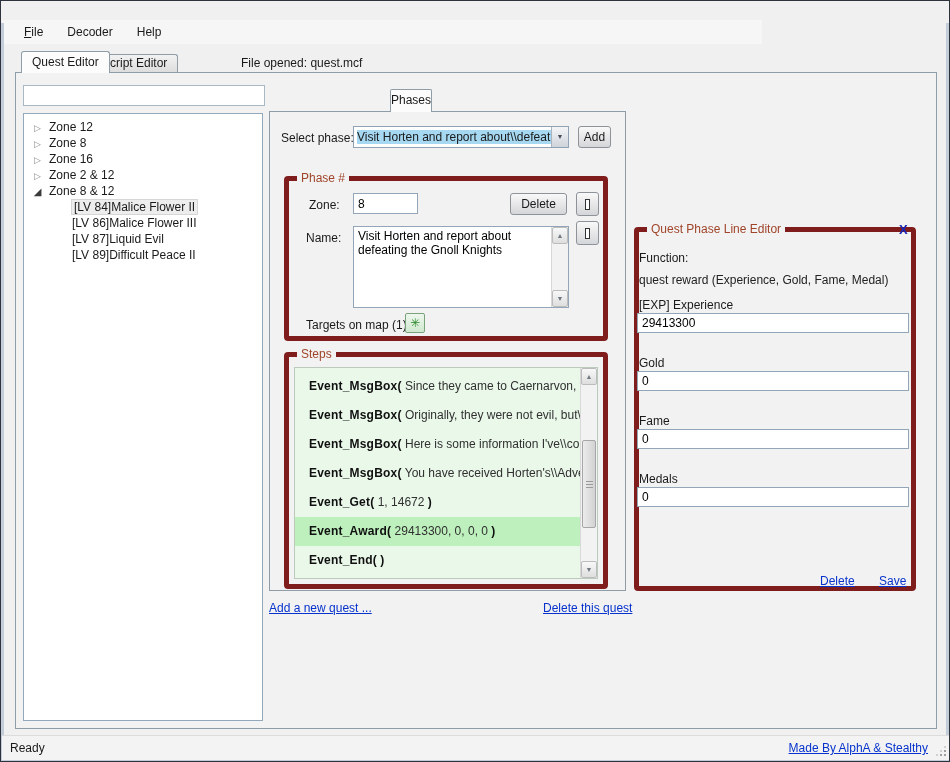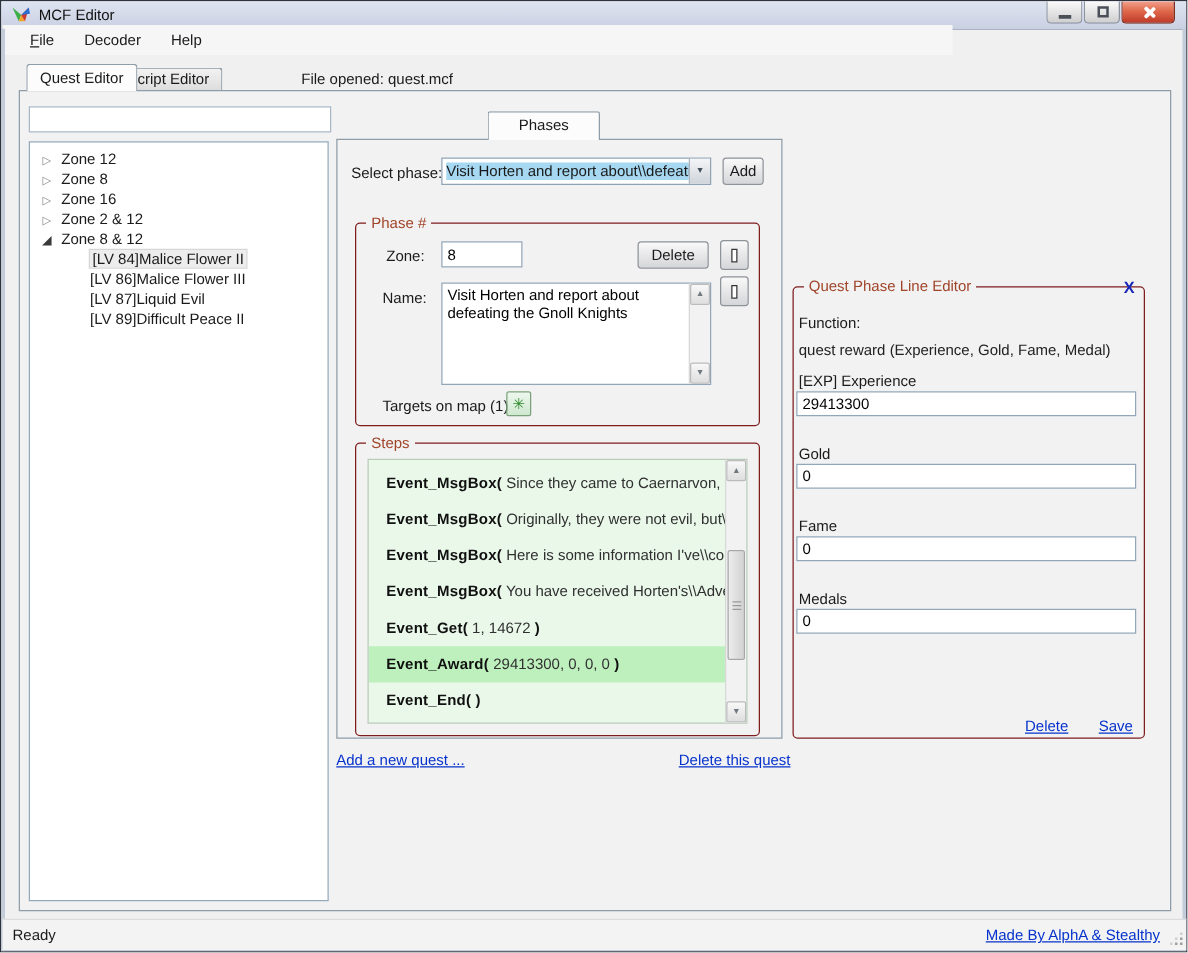--- a/index.html
+++ b/index.html
@@ -36,38 +36,38 @@
   
   .filter-input { position:absolute; left:22px; top:84px; width:242px; height:21px; border:1px solid #a9b8c5; background:#fff; padding:2px 4px; font:12px "Liberation Sans",sans-serif; }
   .treepanel { position:absolute; left:22px; top:112px; width:240px; height:608px; background:#fff; border:1px solid #93a8ba; overflow:hidden; padding-top:5px; }
   .tnode { height:16px; line-height:16px; white-space:nowrap; cursor:default; }
   .tnode .tw { display:inline-block; width:11px; text-align:center; margin-left:8px; margin-right:6px; font-size:9px; color:#8a8a8a; }
   .tnode .tw.exp { color:#3a3a3a; font-size:10px; }
   .tchild { padding-left:48px; }
   .tsel { background:#ededed; outline:1px solid #d6d6d6; padding:0 2px; }
 
   
-  .innertab { position:absolute; border:1px solid #8f9da8; border-bottom:none; border-radius:2px 2px 0 0; padding:0 24px; cursor:default; }
+  .innertab { position:absolute; border:1px solid #8f9da8; border-bottom:none; border-radius:2px 2px 0 0; padding:0 0; cursor:default; }
   .innertab.active { background:#fcfcfc; top:88px; height:23px; line-height:21px; z-index:4; }
   .innertab.inactive { background:linear-gradient(#f4f4f4,#dddddd); top:90px; height:21px; line-height:19px; z-index:1; }
   .phasespage { position:absolute; left:268px; top:110px; width:357px; height:480px; border:1px solid #8f9da8; background:#f2f2f2; z-index:3; }
 
   .lbl { position:absolute; white-space:nowrap; }
 
   
   .combo { position:absolute; height:22px; border:1px solid #8fa3b5; background:#fff; display:flex; cursor:default; }
   .combo-text { flex:1; padding:3px 3px; white-space:nowrap; overflow:hidden; }
   .combo-text .selhl { background:#a6d8f2; }
   .combo-btn { width:17px; background:linear-gradient(#f4f5f7,#cfd4db); border-left:1px solid #aab4bf; text-align:center; font-size:7px; color:#45505c; line-height:20px; }
 
   .btn { position:absolute; border:1px solid #8e9299; border-radius:3px; background:linear-gradient(#f9f9f9,#e9e9eb 45%,#d5d6d9); text-align:center; cursor:default; }
   .sqbtn { width:23px; height:24px; }
   .vrect { display:inline-block; width:5px; height:11px; border:1px solid #333; margin-top:6px; background:#fff; }
 
-  fieldset.grp { position:absolute; border:1px solid #7f1d1d; border-radius:4px; }
+  fieldset.grp { position:absolute; border:5px solid #7f1d1d; border-radius:4px; }
   fieldset.grp legend { color:#a0452a; padding:0 4px; margin-left:8px; font:12px "Liberation Sans",sans-serif; }
 
   .tinput { position:absolute; border:1px solid #93a6b8; background:#fff; padding:2px 4px; font:12px "Liberation Sans",sans-serif; }
 
   .namebox { position:absolute; border:1px solid #93a6b8; background:#fff; }
   .namebox textarea { position:absolute; left:0; top:0; width:calc(100% - 17px); height:100%; border:none; resize:none; padding:2px 4px; font:12px "Liberation Sans",sans-serif; outline:none; background:transparent; }
 
   
   .sb { position:absolute; width:17px; background:#f2f2f2; border-left:1px solid #d8d8d8; }
   .sb-btn { position:absolute; left:0; width:16px; height:17px; background:linear-gradient(#f8f8f8,#dedede); border:1px solid #bcbcbc; border-radius:2px; color:#707880; font-size:7px; text-align:center; line-height:15px; }
@@ -95,40 +95,20 @@
   .statusbar { position:absolute; left:1px; bottom:1px; width:948px; height:25px; background:#f3f3f3; border-top:1px solid #dcdcdc; z-index:45; }
   .status-left { position:absolute; left:8px; top:5px; }
   .status-right { position:absolute; right:22px; top:5px; }
   .grip { position:absolute; right:4px; bottom:4px; width:2px; height:2px; background:#a0a0a0; box-shadow:-4px 0 0 #a0a0a0, 0 -4px 0 #a0a0a0, -4px -4px 0 #d0d0d0, -8px 0 0 #d0d0d0, 0 -8px 0 #d0d0d0; }
 </style>
 </head>
 <body>
 
 <div class="window">
 
-  <div class="titlebar">
-    <svg class="app-icon" viewBox="0 0 17 17">
-      <path d="M2 2 L7 13 L9 8 Z" fill="#3fae49"></path>
-      <path d="M7 13 L9 8 L12 13 Z" fill="#f5a623"></path>
-      <path d="M9 8 L15 2 L12 13 Z" fill="#d0382b"></path>
-      <path d="M9 8 L15 2 L16 7 Z" fill="#2b6fd0"></path>
-    </svg>
-    <span class="title-text">MCF Editor</span>
-    <div class="win-btns">
-      <div class="wbtn">
-          <span class="glyph-min"></span>
-        </div>
-      <div class="wbtn">
-          <span class="glyph-max"></span>
-        </div>
-      <div class="wbtn close">
-          <span class="glyph-x"></span>
-        </div>
-    </div>
-  </div>
 
   <div class="menubar">
     <span class="menu-item ul-first">File</span>
     <span class="menu-item">Decoder</span>
     <span class="menu-item">Help</span>
   </div>
 
   <div class="tab active" style="left:20px; top:50px; height:22px;">Quest Editor</div>
   <div class="tab inactive" style="left:90px; top:53px; height:19px; line-height:17px;">Script Editor</div>
   <span class="file-opened">File opened: quest.mcf</span>

